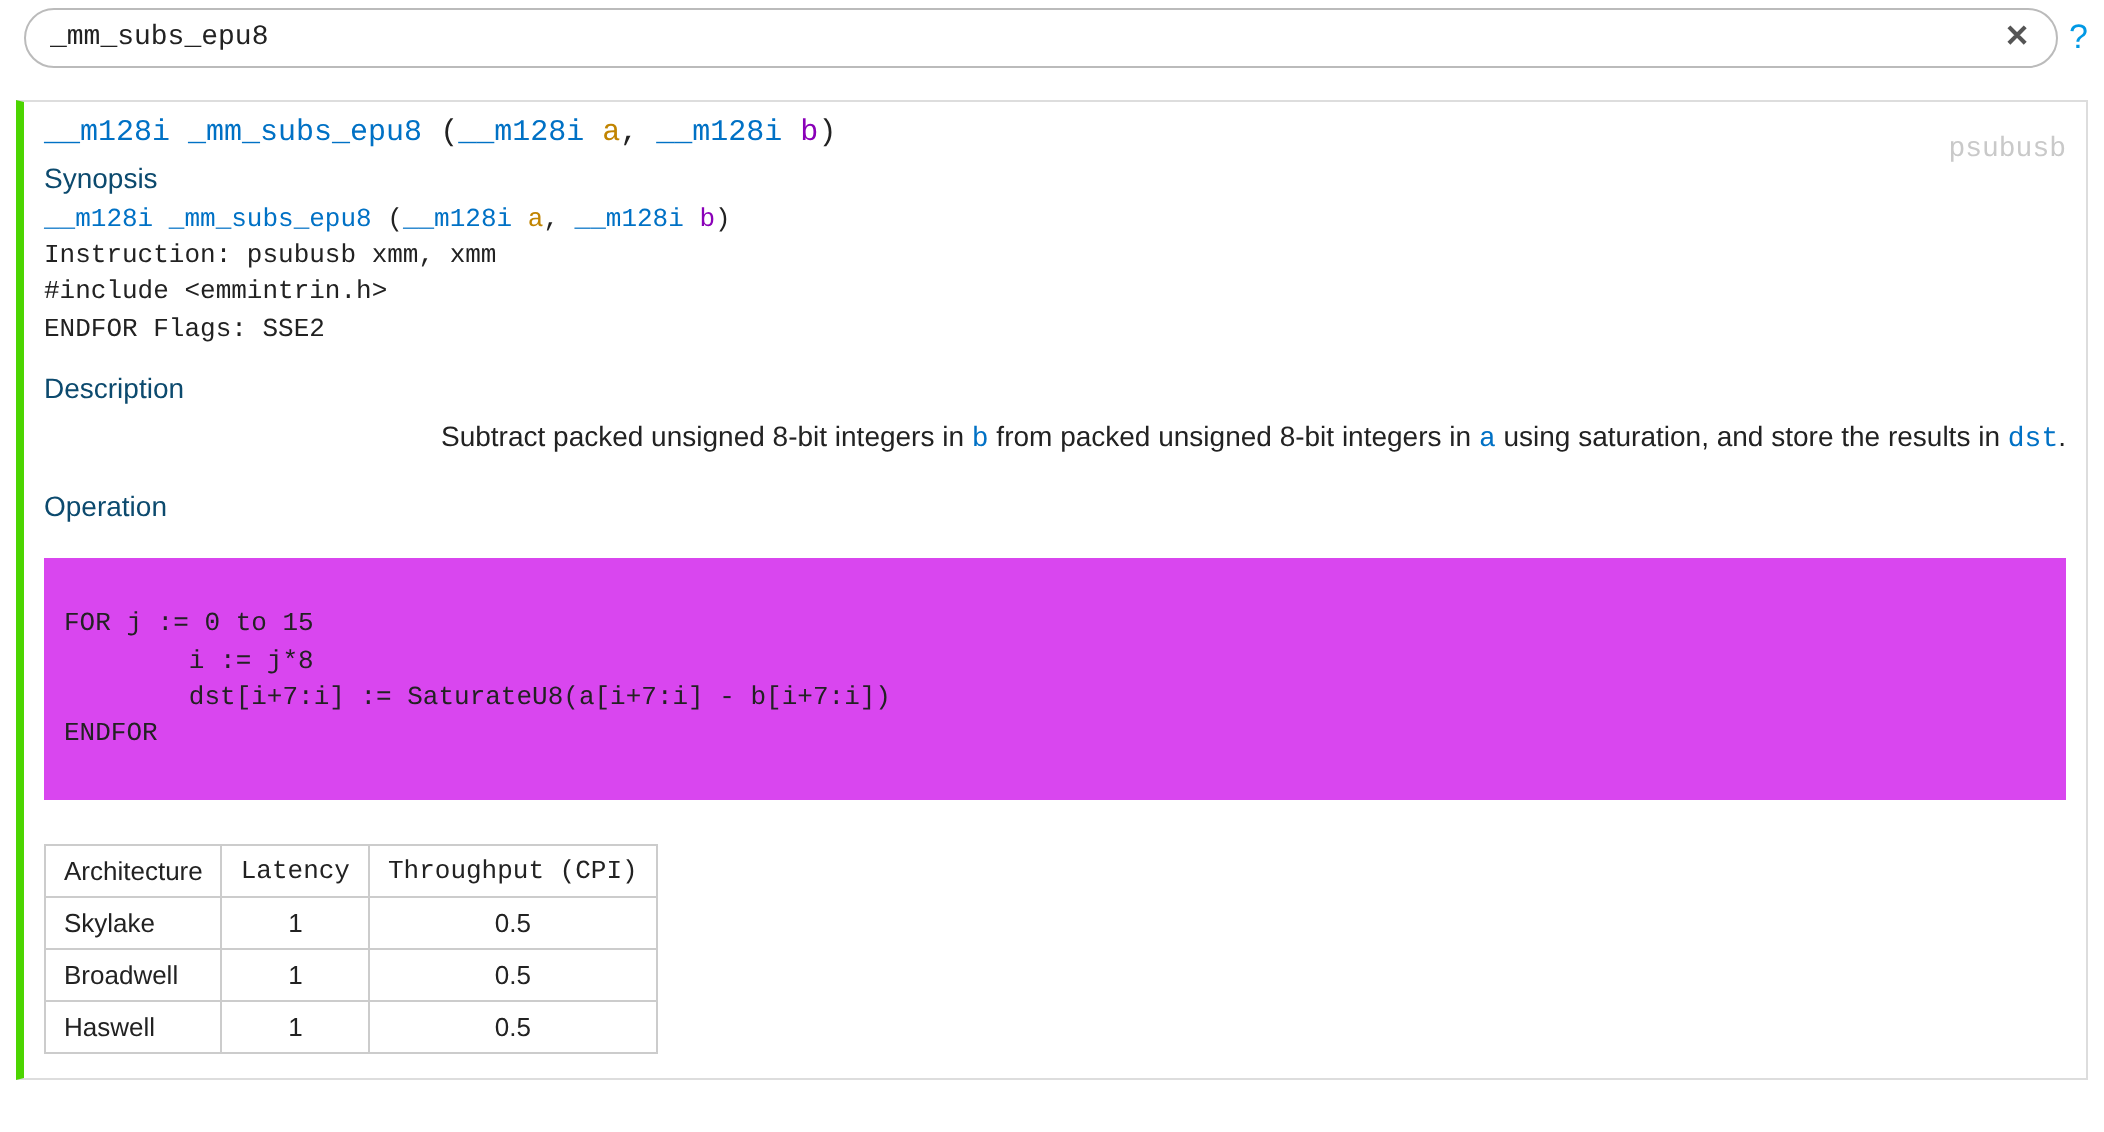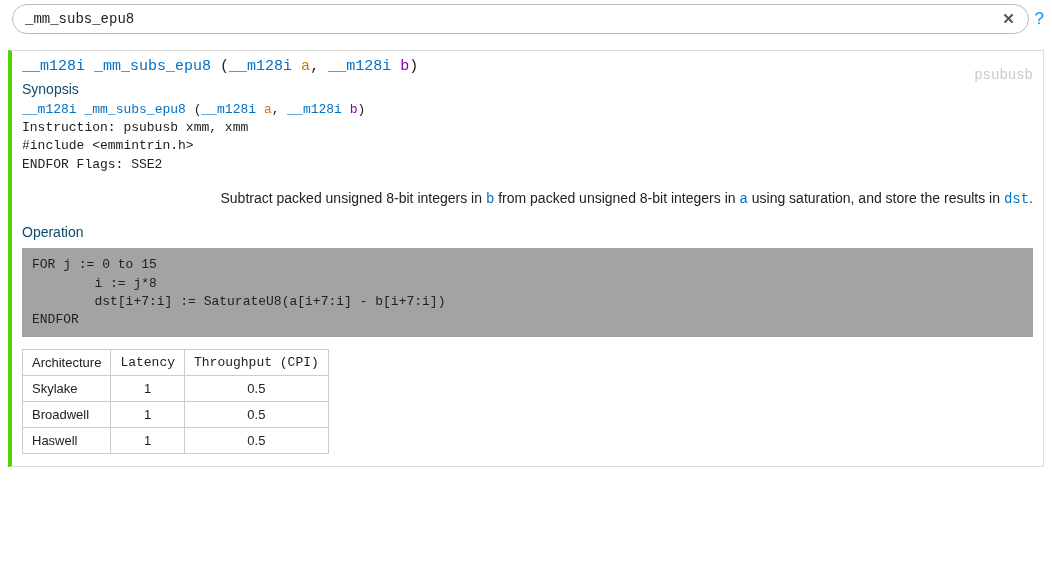--- a/index.html
+++ b/index.html
@@ -94,23 +94,23 @@
       font-size: 14px;
       padding: 3px 0;
       line-height: 1.4;
       text-align: right;
     }
     .description-text .code-inline {
       font-family: Consolas, "Courier New", monospace;
       color: #0071c5;
     }
     .op-block {
-      background: #a3a3a3;
-      padding: 8px 10px;
-      margin: 2px 10px;
+      background: #d946ef;
+      padding: 24px 10px;
+      margin: 12px 10px;
       font-family: Consolas, "Courier New", monospace;
       font-size: 13px;
       line-height: 1.4;
       white-space: pre;
       color: #222;
     }
     table.perf {
       border-collapse: collapse;
       margin-top: 4px;
       font-size: 13px;
@@ -146,20 +146,21 @@
 
   <div class="section">
     <h4>Synopsis</h4>
     <div class="mono sig-line"><span style="color:#0071c5">__m128i</span> <span style="color:#0071c5">_mm_subs_epu8</span> (<span style="color:#0071c5">__m128i</span> <span style="color:#c18400">a</span>, <span style="color:#0071c5">__m128i</span> <span style="color:#8a00b8">b</span>)</div>
     <div class="mono">Instruction: psubusb xmm, xmm</div>
     <div class="mono">#include &lt;emmintrin.h&gt;</div>
     <div class="mono">ENDFOR Flags: SSE2</div>
   </div>
 
   <div class="section">
+    <h4>Description</h4>
     <div class="description-text">
       <span>Subtract packed unsigned 8-bit integers in </span><span class="code-inline">b</span><span> from packed unsigned 8-bit integers in </span><span class="code-inline">a</span><span> using saturation, and store the results in </span><span class="code-inline">dst</span><span>.</span>
     </div>
   </div>
 
   <div class="section" style="padding-bottom:2px">
     <h4>Operation</h4>
   </div>
   <div class="op-block">FOR j := 0 to 15
         i := j*8

